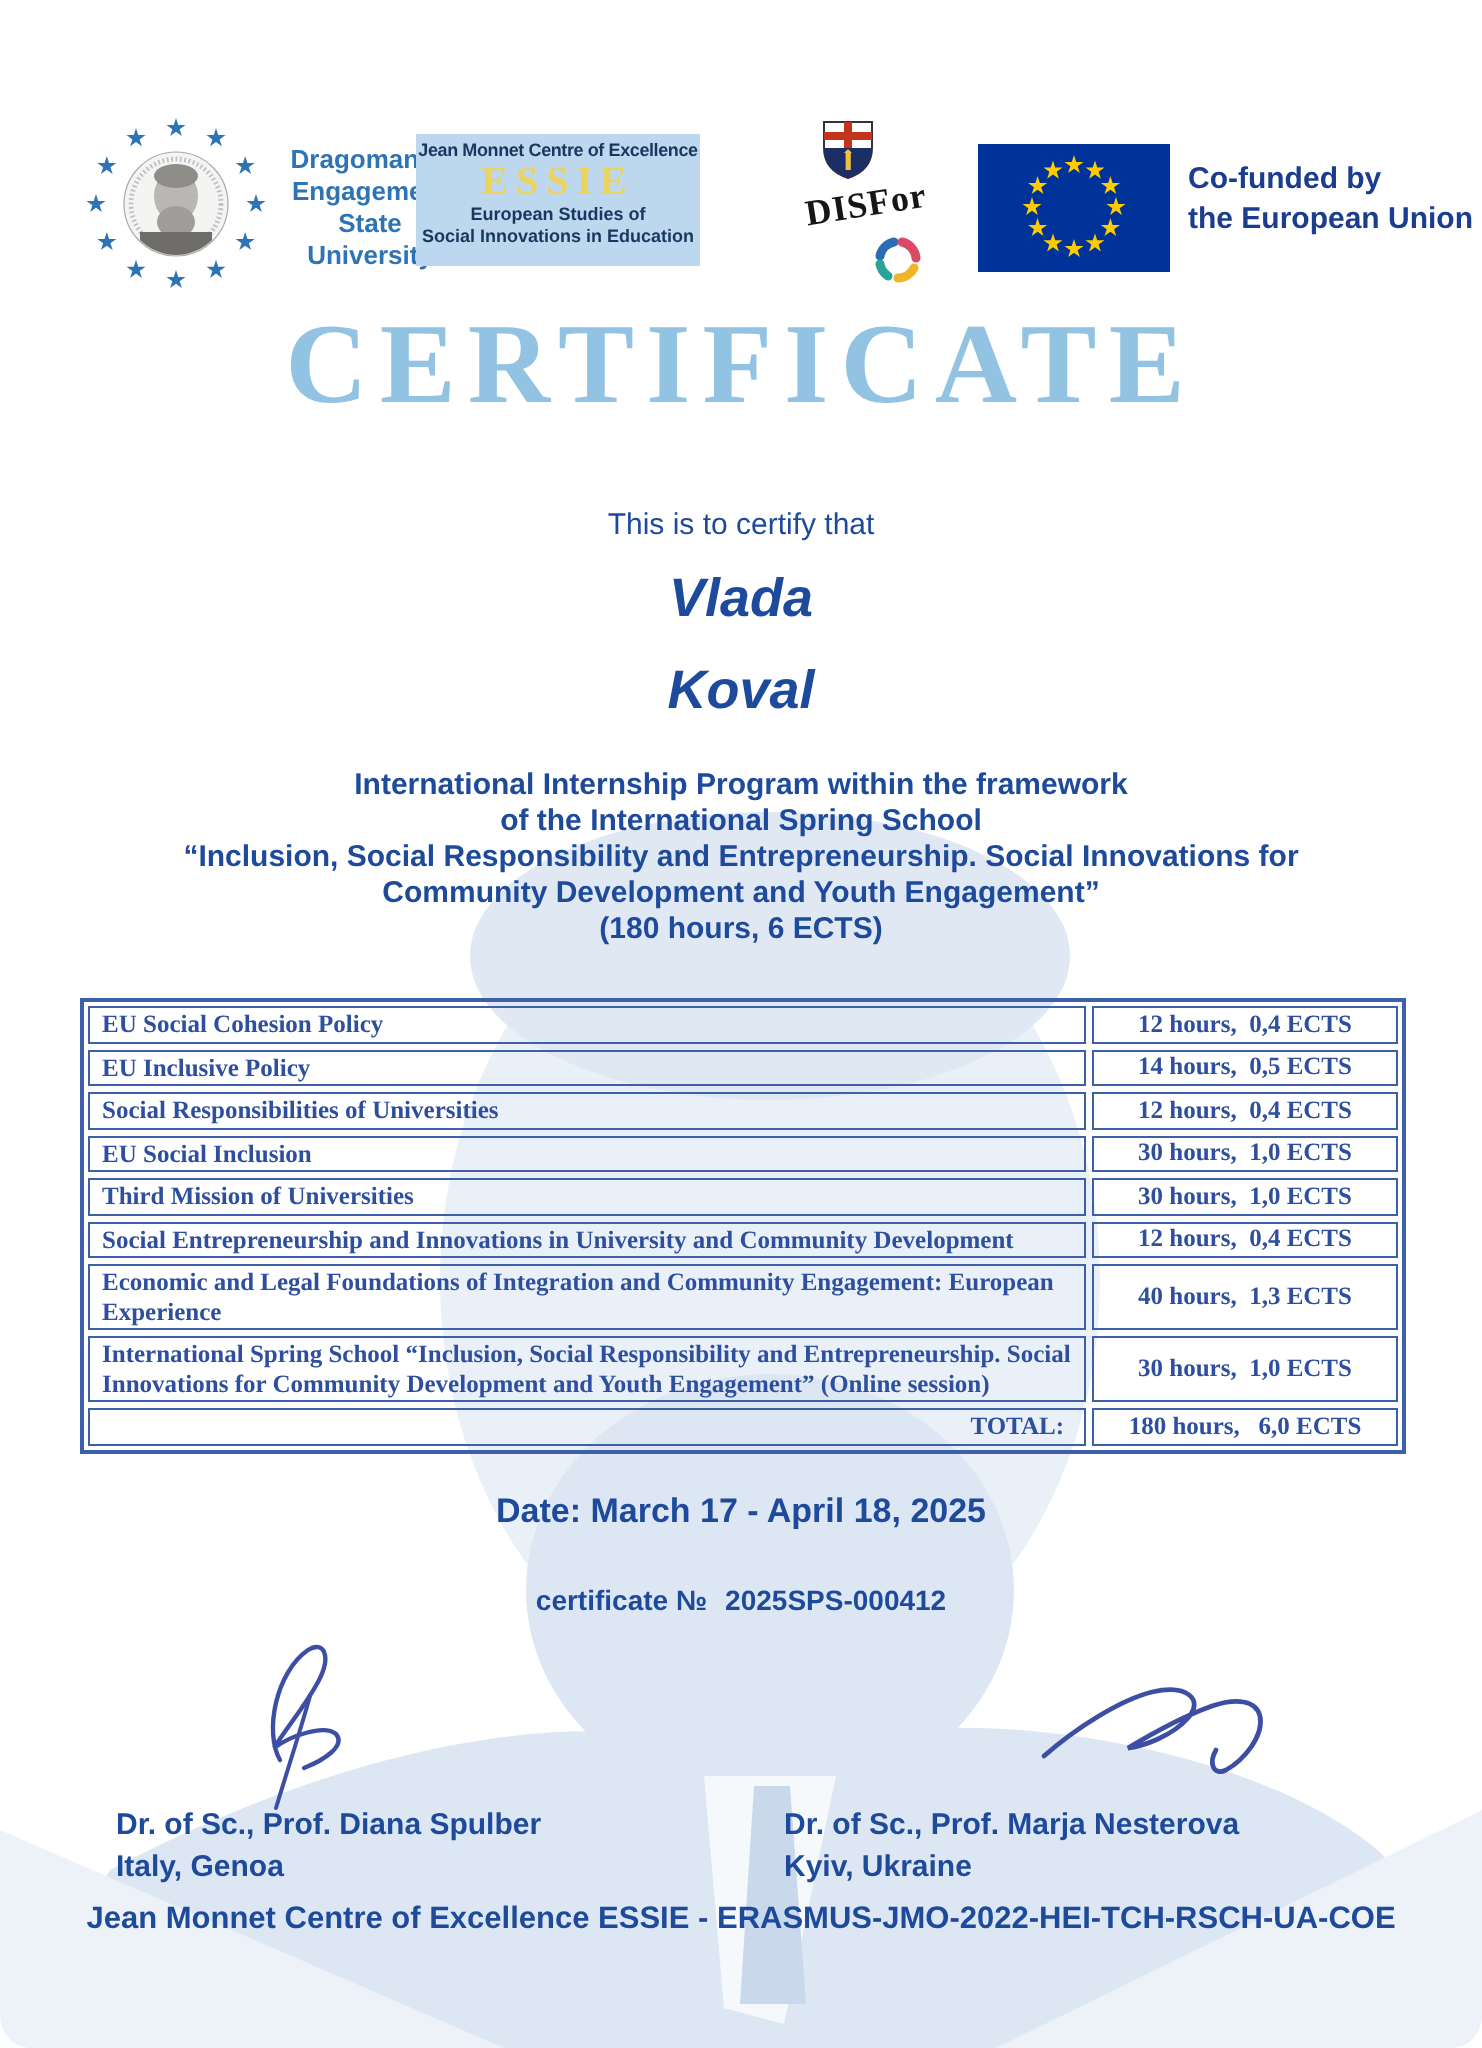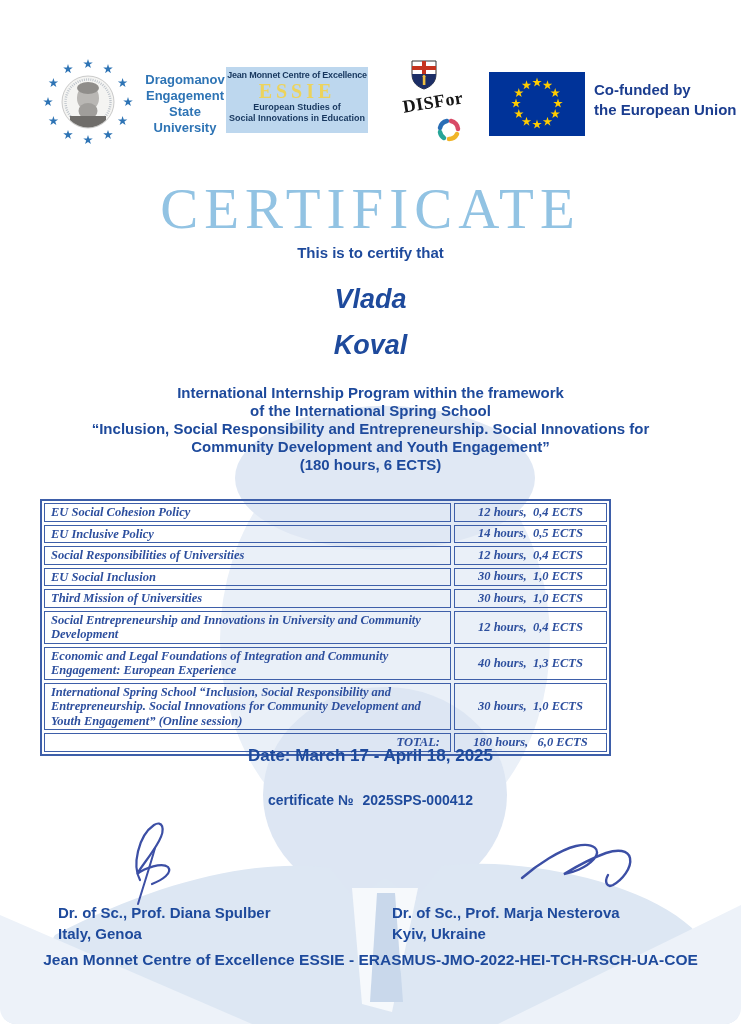--- a/index.html
+++ b/index.html
@@ -11,49 +11,49 @@
 
   
   .wm-head{fill:#eaf0f8;} .wm-hair{fill:#e0e8f4;} .wm-beard{fill:#dde6f3;}
   .wm-mustache{fill:#d6e1f0;} .wm-shoulders{fill:#dde7f3;} .wm-corner{fill:#edf2f9;}
   .wm-shirt{fill:#f6f9fc;} .wm-tie{fill:#c9d8eb;}
 
   
   .drago-logo{left:40px;top:58px;width:96px;height:88px;}
   .drago-text{left:134px;top:72px;width:102px;text-align:center;font-size:13px;font-weight:bold;
               color:var(--logo-blue);line-height:16px;}
-  .essie-box{left:226px;top:67px;width:142px;height:66px;background:var(--essie-bg);
+  .essie-box{left:208px;top:67px;width:142px;height:66px;background:var(--essie-bg);
              text-align:center;color:var(--essie-navy);box-sizing:border-box;padding-top:3px;}
   .essie-top{font-size:9px;font-weight:bold;letter-spacing:-0.2px;}
   .essie-acronym{font-family:"Liberation Serif",serif;font-size:20px;font-weight:bold;
                  letter-spacing:4px;color:var(--essie-yellow);line-height:22px;}
   .essie-bottom{font-size:9px;font-weight:bold;line-height:10.5px;}
   .disfor{left:393px;top:60px;width:88px;height:86px;}
   .disfor-shield{position:absolute;left:18px;top:0px;}
   .disfor-label{position:absolute;left:0px;top:32px;width:80px;text-align:center;
                 font-family:"Liberation Serif",serif;font-size:18px;font-weight:bold;color:#161616;
                 transform:rotate(-9deg);letter-spacing:0.5px;}
   .disfor-swirl{position:absolute;left:34px;top:52px;}
   .eu-flag{left:489px;top:72px;}
   .eu-flag-rect{fill:var(--eu-flag-blue);}
   .star-yellow{fill:var(--eu-star-yellow);}
   .star-blue{fill:var(--logo-blue);}
   .eu-text{left:594px;top:80px;font-size:15px;font-weight:bold;color:#1b3d8f;line-height:20px;}
 
   
-  .title{top:176px;font-family:"Liberation Serif",serif;font-size:57px;font-weight:400;
+  .title{top:150px;font-family:"Liberation Serif",serif;font-size:57px;font-weight:700;
          letter-spacing:6px;color:var(--title-blue);}
-  .subtitle{top:244px;font-size:15px;font-weight:bold;color:var(--text-blue);}
+  .subtitle{top:254px;font-size:15px;font-weight:normal;color:var(--text-blue);}
   .person-name{font-size:27px;font-weight:bold;font-style:italic;color:var(--text-blue);}
   .fname{top:284px;} .lname{top:330px;}
   .body-text{top:384px;font-size:15px;font-weight:bold;color:var(--text-blue);line-height:18px;}
 
   
-  .ctable{left:40px;top:499px;width:571px;border:2px solid var(--table-border);
-          padding:2px;box-sizing:border-box;font-style:italic;}
+  .ctable{left:40px;top:499px;width:663px;border:2px solid var(--table-border);
+          padding:2px;box-sizing:border-box;}
   .trow{display:flex;gap:3px;margin-bottom:3px;}
   .trow:last-child{margin-bottom:0;}
   .tcell{border:1px solid var(--table-border);box-sizing:border-box;
          font-family:"Liberation Serif",serif;font-size:12.5px;font-weight:bold;
          color:var(--table-text);}
   .course{flex:1;padding:1px 6px;line-height:14.5px;}
   .hours{width:153px;display:flex;align-items:center;justify-content:center;white-space:pre;}
   .total-label{text-align:right;padding-right:10px;}
 
   .date-line{top:746px;font-size:17px;font-weight:bold;color:var(--text-blue);}

